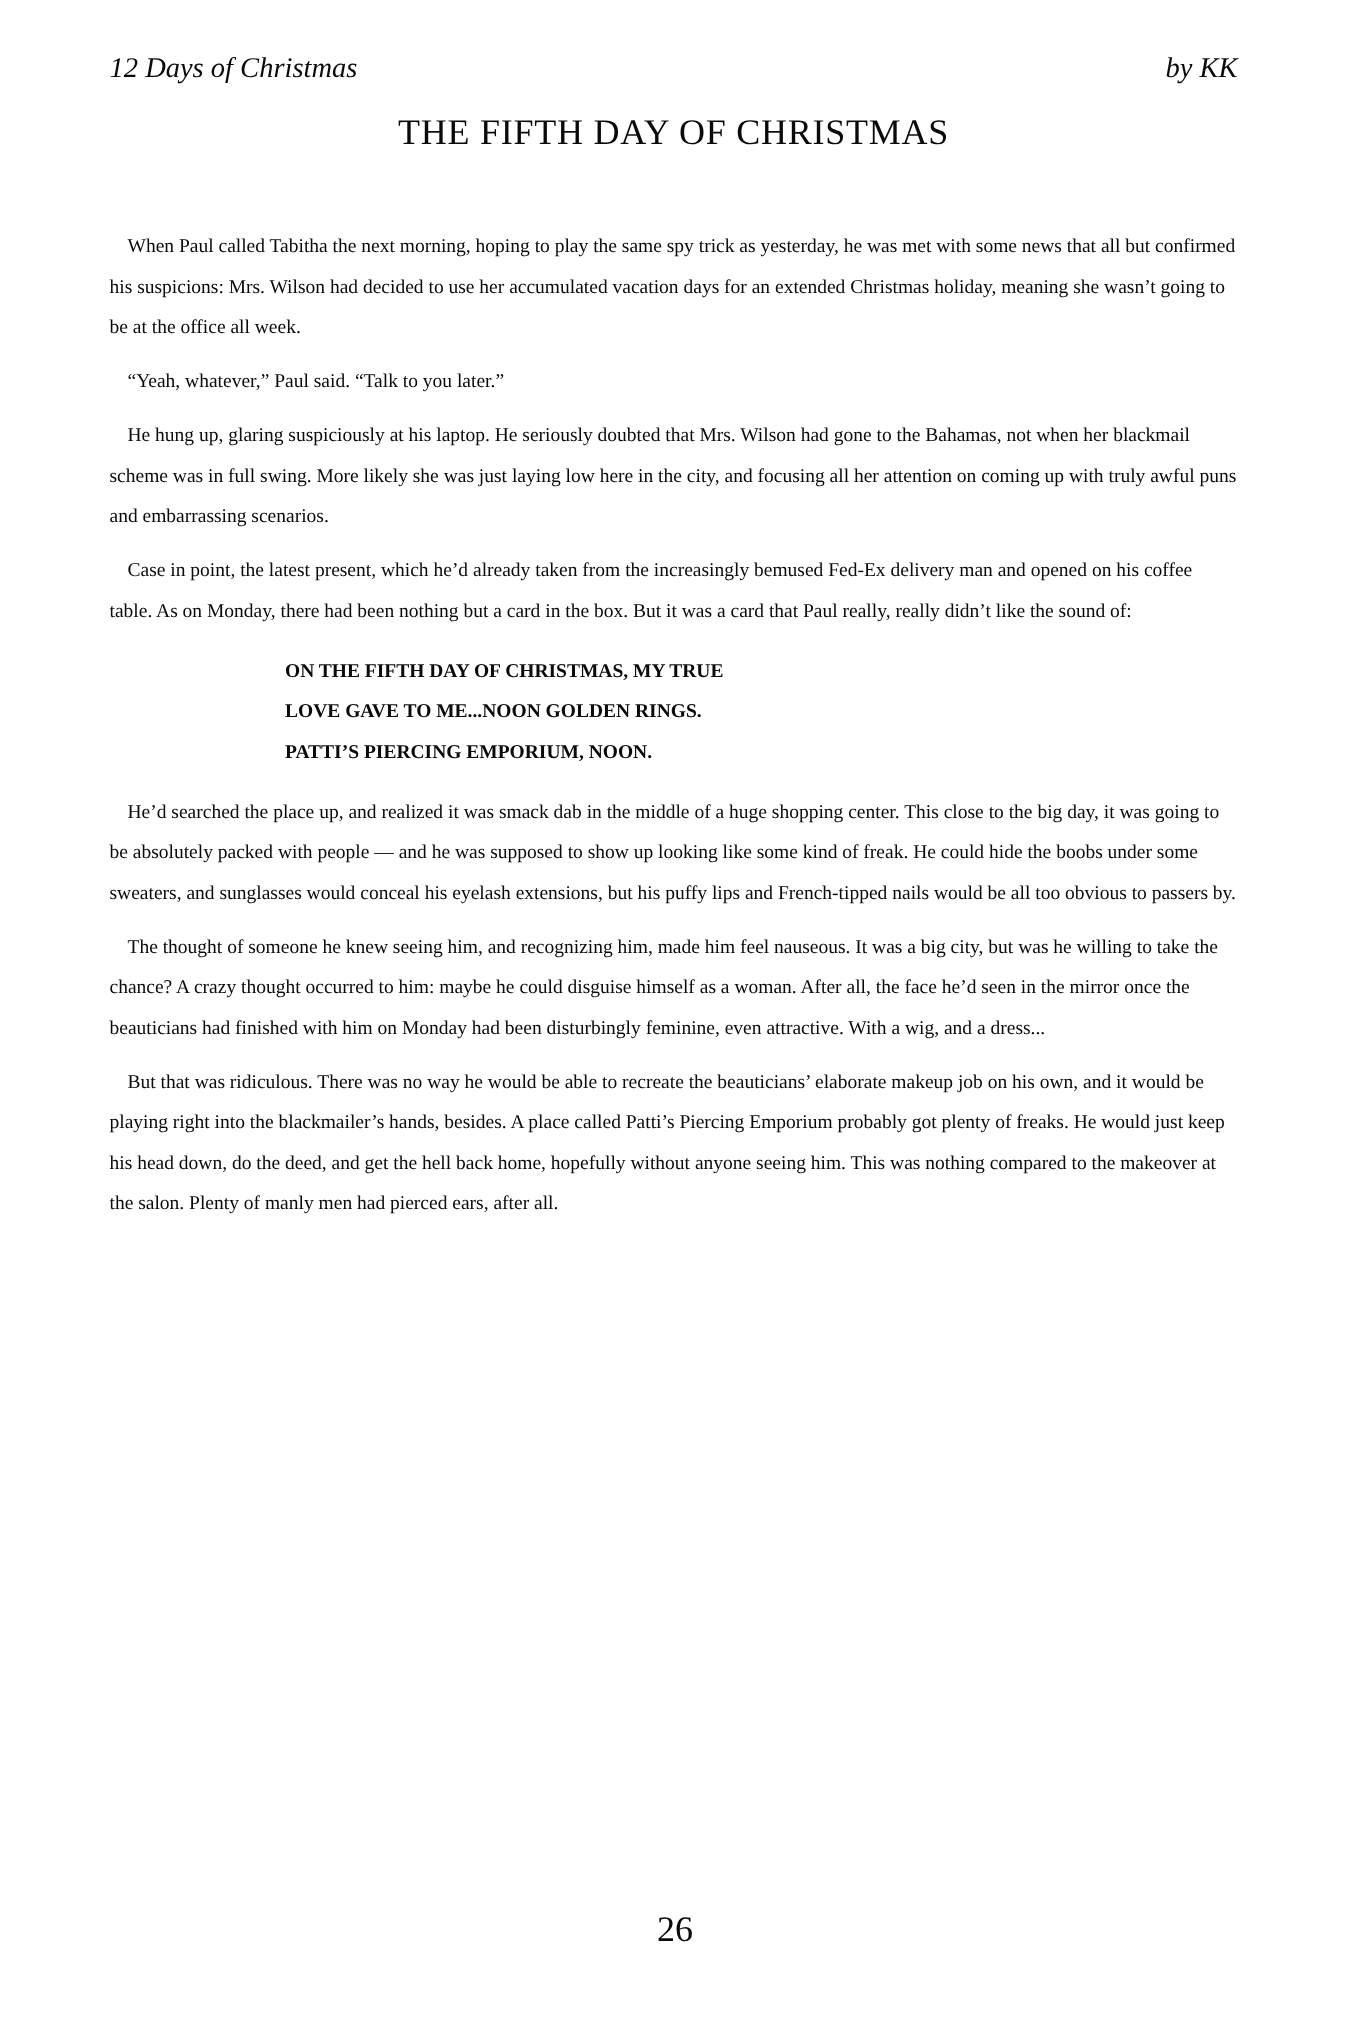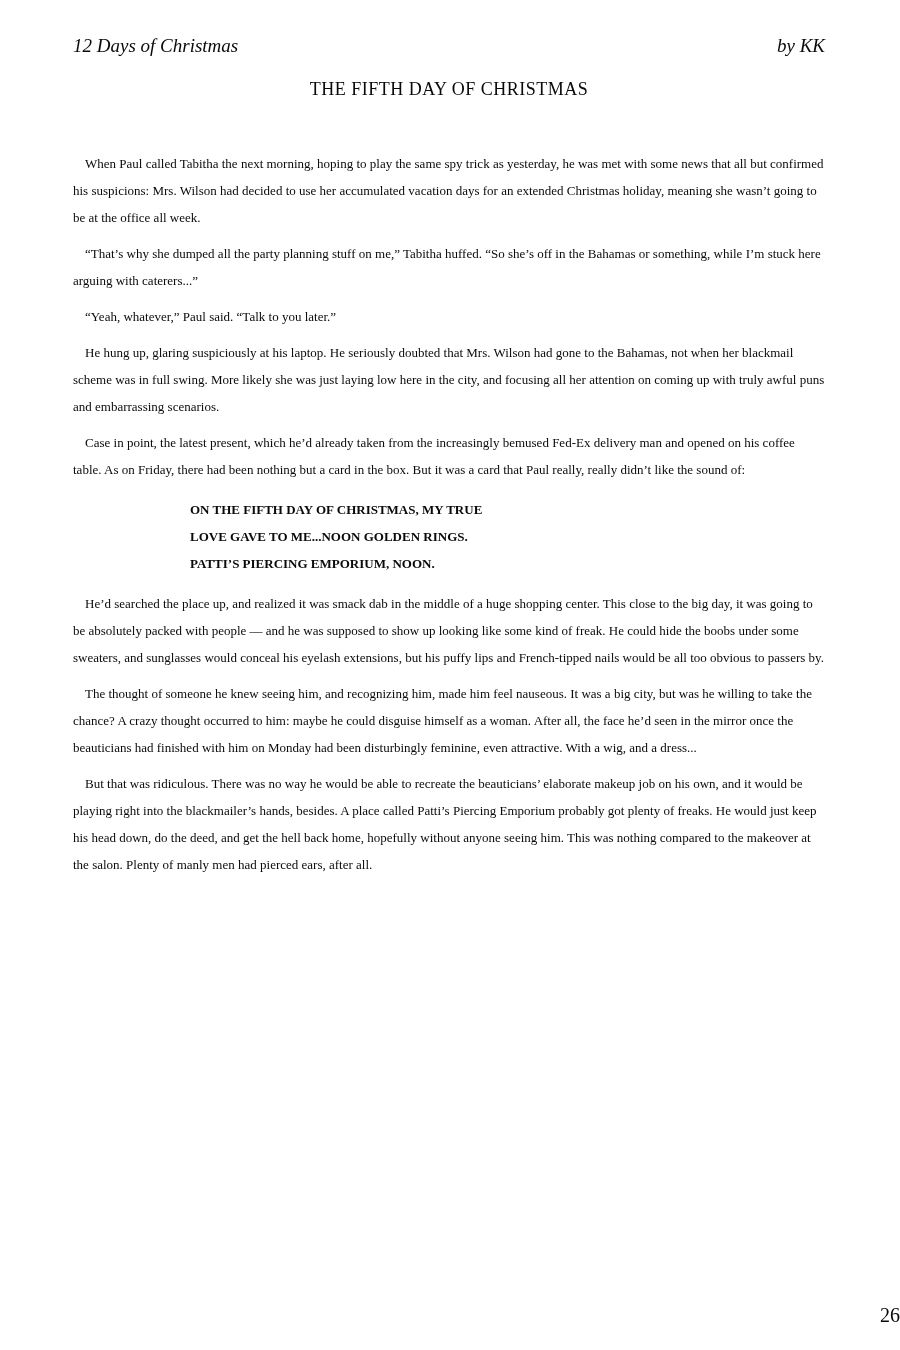--- a/index.html
+++ b/index.html
@@ -22,21 +22,21 @@
     justify-content: space-between;
     align-items: baseline;
     font-style: italic;
     font-size: 19px;
     line-height: 20px;
     gap: 22px;
   }
   .chapter-title {
     margin: 18px 0 0 0;
     text-align: center;
-    font-size: 18px;
+    font-size: 24px;
     line-height: 30px;
     font-weight: normal;
     letter-spacing: 0.5px;
   }
   .chapter-body {
     margin-top: 46px;
   }
   .chapter-body p {
     margin: 0 0 9px 0;
     font-size: 13px;
@@ -47,43 +47,42 @@
   }
   .quote {
     margin: 13px 0 13px 117px !important;
     font-weight: bold;
     white-space: pre-line;
     text-indent: 0;
   }
   .page-footer {
     position: absolute;
     left: 0; right: 0;
-    bottom: 24px;
-    text-align: right;
-    font-size: 20px;
+    bottom: 52px;
+    text-align: center;
+    font-size: 24px;
     line-height: 22px;
   }
 </style>
 </head>
 <body>
 
 <div class="page">
   <header class="running-header">
     <span>12 Days of Christmas</span>
     <span>by KK</span>
   </header>
 
   <h1 class="chapter-title">THE FIFTH DAY OF CHRISTMAS</h1>
 
   <main class="chapter-body">
       <p class="body-para">When Paul called Tabitha the next morning, hoping to play the same spy trick as yesterday, he was met with some news that all but confirmed his suspicions: Mrs. Wilson had decided to use her accumulated vacation days for an extended Christmas holiday, meaning she wasn’t going to be at the office all week.</p>
-      <p class="body-para">“That’s why she dumped all the party planning stuff on me,” Tabitha huffed. “So she’s off in the Bahamas or something, while I’m stuck here arguing with caterers...”</p>
       <p class="body-para">“Yeah, whatever,” Paul said. “Talk to you later.”</p>
       <p class="body-para">He hung up, glaring suspiciously at his laptop. He seriously doubted that Mrs. Wilson had gone to the Bahamas, not when her blackmail scheme was in full swing. More likely she was just laying low here in the city, and focusing all her attention on coming up with truly awful puns and embarrassing scenarios.</p>
-      <p class="body-para">Case in point, the latest present, which he’d already taken from the increasingly bemused Fed-Ex delivery man and opened on his coffee table. As on Friday, there had been nothing but a card in the box. But it was a card that Paul really, really didn’t like the sound of:</p>
+      <p class="body-para">Case in point, the latest present, which he’d already taken from the increasingly bemused Fed-Ex delivery man and opened on his coffee table. As on Monday, there had been nothing but a card in the box. But it was a card that Paul really, really didn’t like the sound of:</p>
       <p class="quote">ON THE FIFTH DAY OF CHRISTMAS, MY TRUE
 LOVE GAVE TO ME...NOON GOLDEN RINGS.
 PATTI’S PIERCING EMPORIUM, NOON.</p>
       <p class="body-para">He’d searched the place up, and realized it was smack dab in the middle of a huge shopping center. This close to the big day, it was going to be absolutely packed with people — and he was supposed to show up looking like some kind of freak. He could hide the boobs under some sweaters, and sunglasses would conceal his eyelash extensions, but his puffy lips and French-tipped nails would be all too obvious to passers by.</p>
       <p class="body-para">The thought of someone he knew seeing him, and recognizing him, made him feel nauseous. It was a big city, but was he willing to take the chance? A crazy thought occurred to him: maybe he could disguise himself as a woman. After all, the face he’d seen in the mirror once the beauticians had finished with him on Monday had been disturbingly feminine, even attractive. With a wig, and a dress...</p>
       <p class="body-para">But that was ridiculous. There was no way he would be able to recreate the beauticians’ elaborate makeup job on his own, and it would be playing right into the blackmailer’s hands, besides. A place called Patti’s Piercing Emporium probably got plenty of freaks. He would just keep his head down, do the deed, and get the hell back home, hopefully without anyone seeing him. This was nothing compared to the makeover at the salon. Plenty of manly men had pierced ears, after all.</p>
     </main>
 
   <footer class="page-footer">
     <span>26</span>

